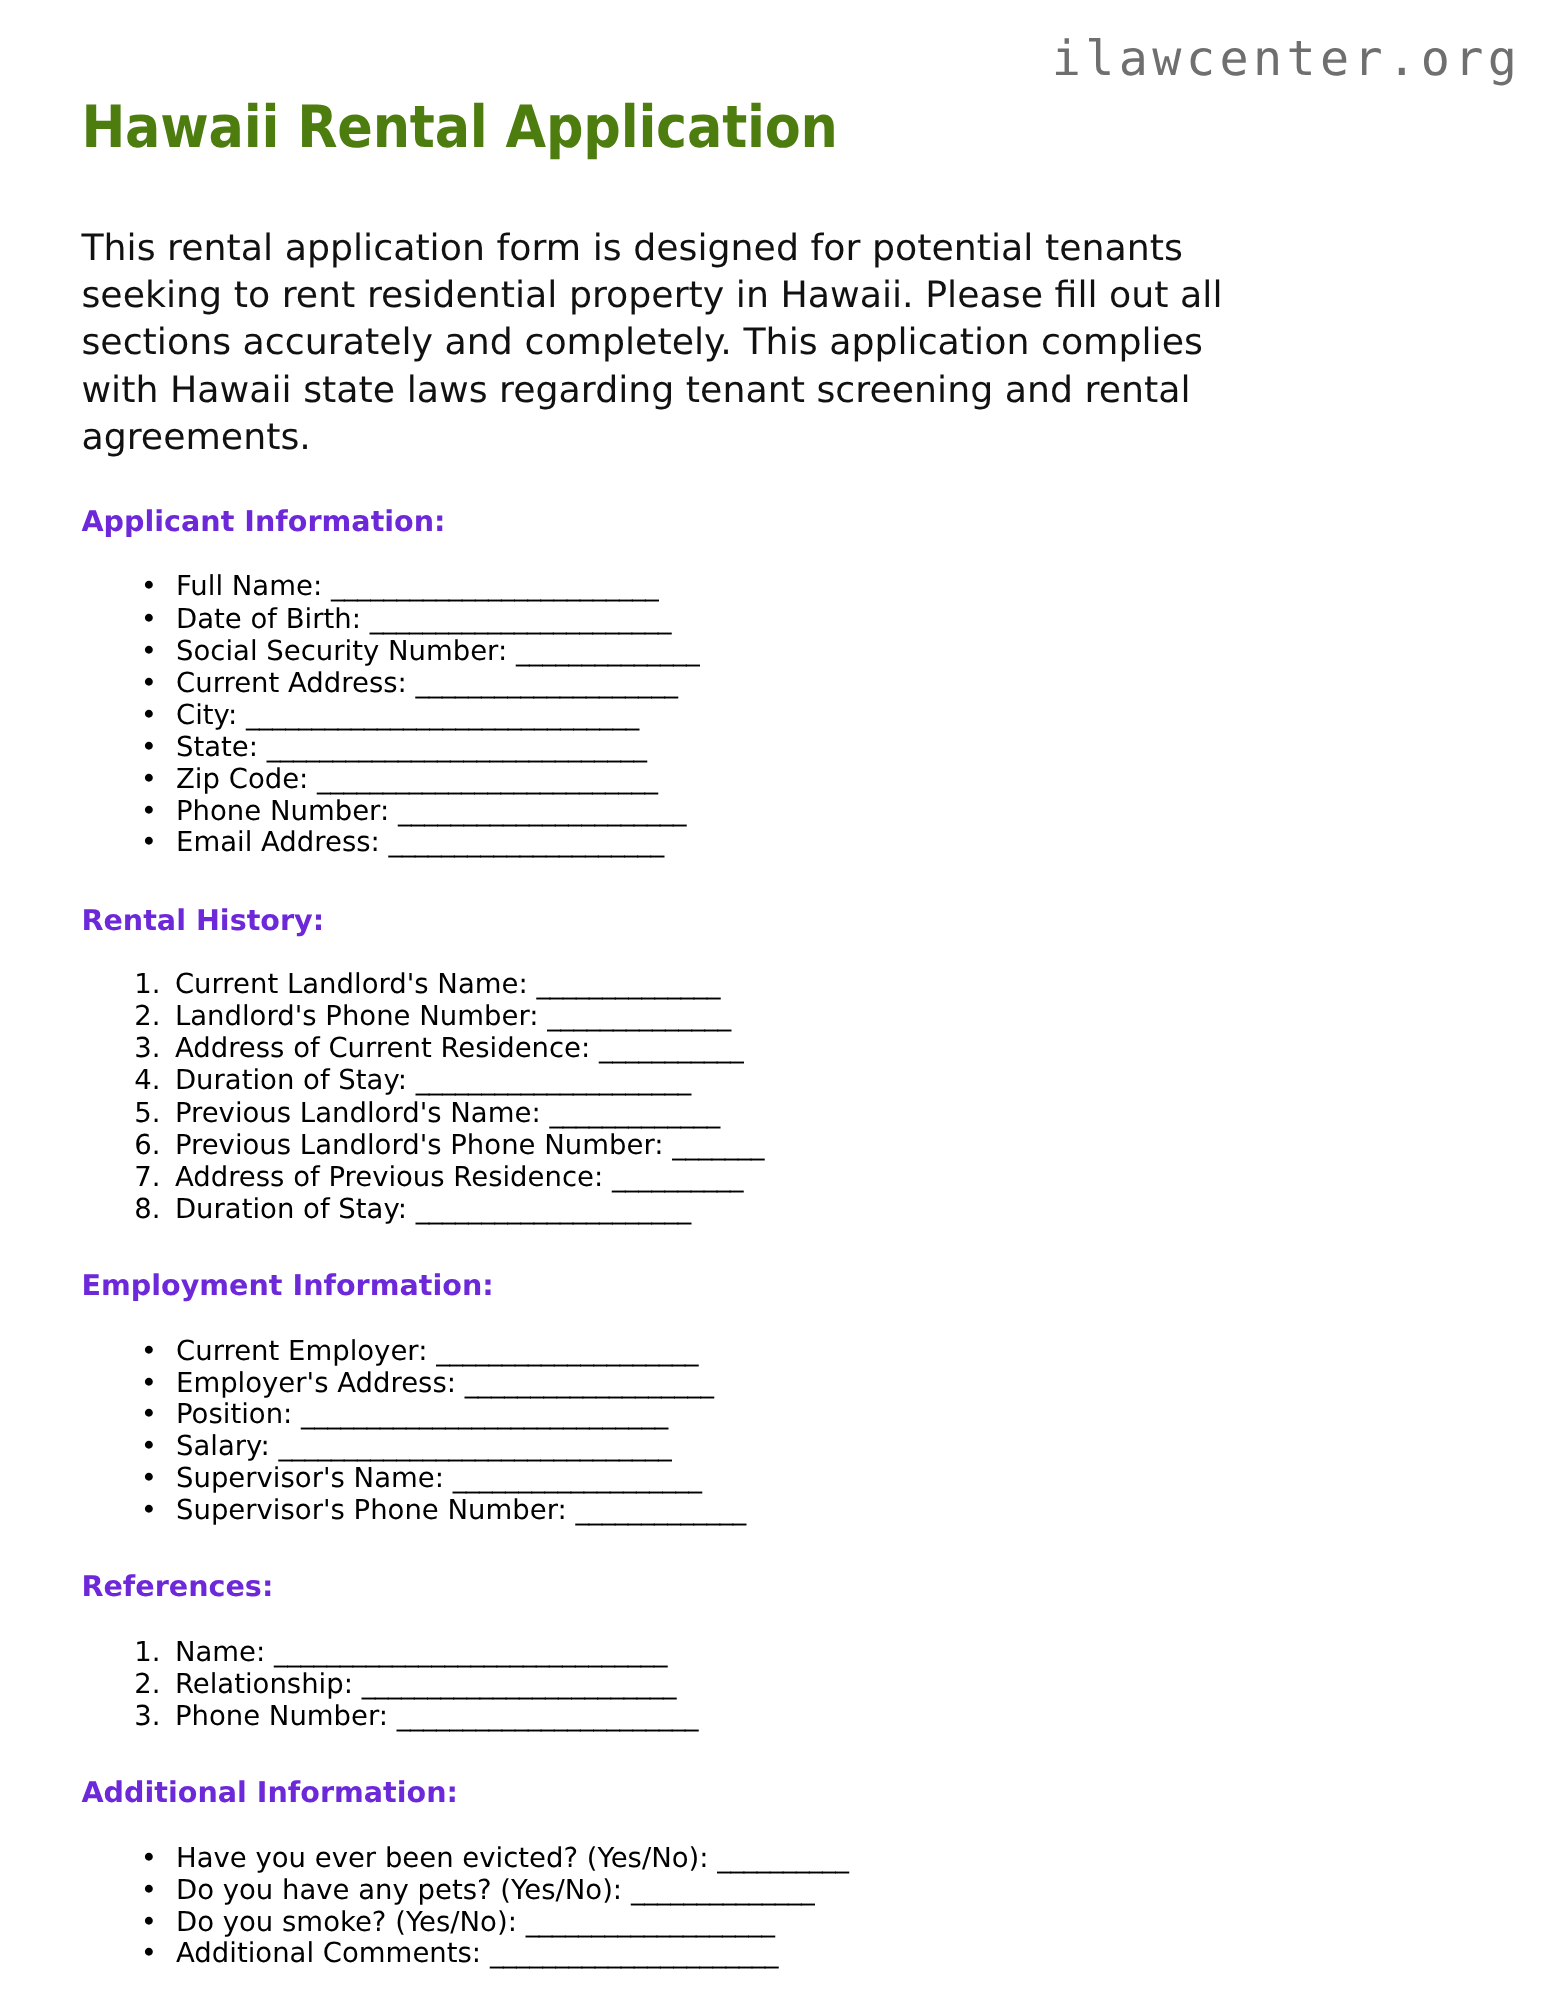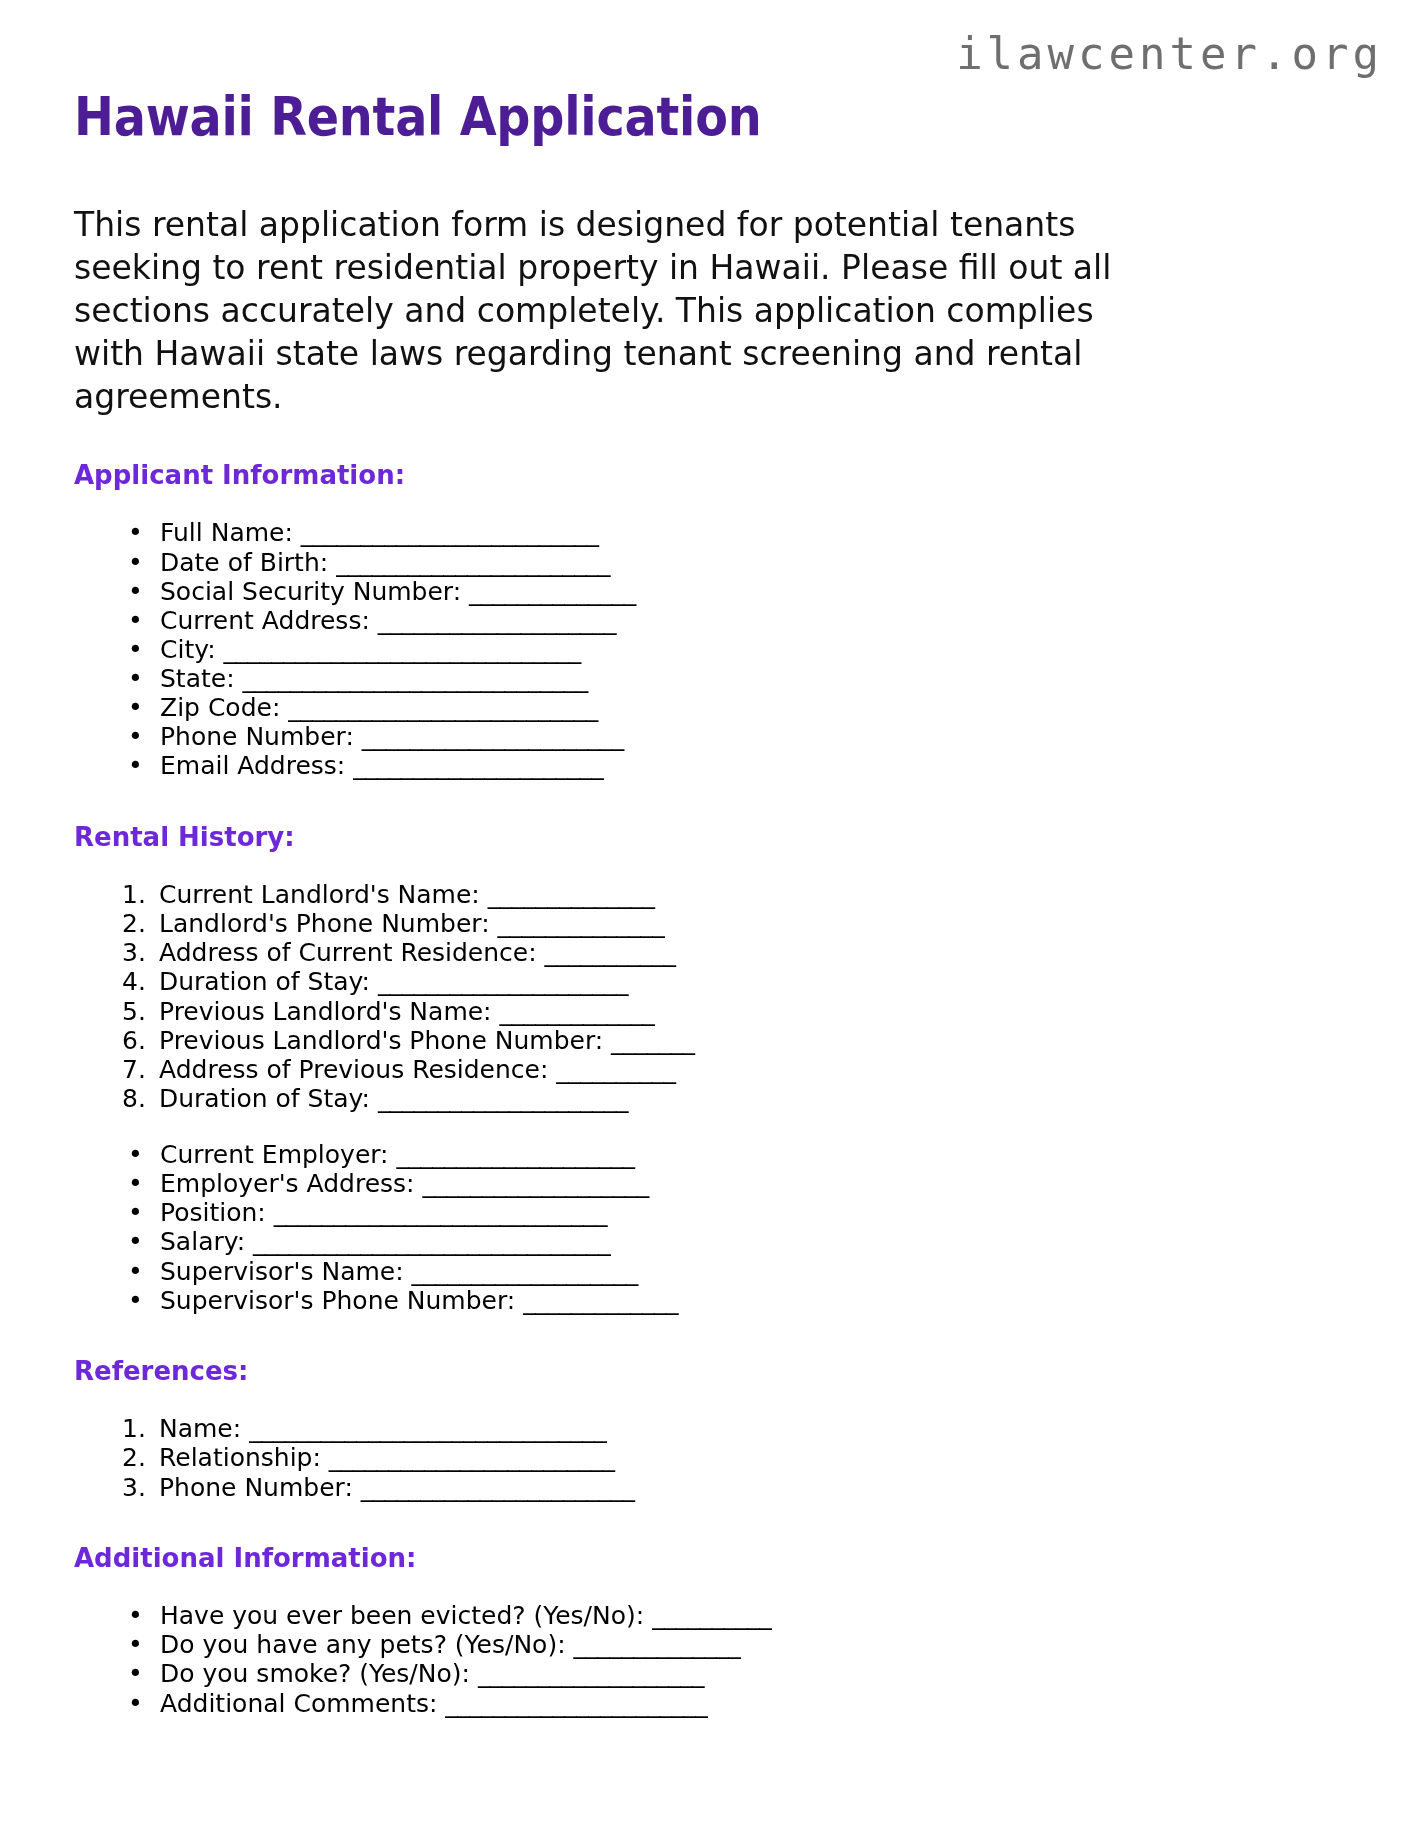--- a/index.html
+++ b/index.html
@@ -39,21 +39,21 @@
     width: 1240px;
   }
   h1.doc-title {
     font-family: "DejaVu Sans", sans-serif;
     font-size: 53px;
     font-weight: bold;
     font-stretch: condensed;
     letter-spacing: -0.2px;
     margin: 0 0 0 0;
     line-height: 1.16;
-    color: #4c1d95;
+    color: #4d7c0f;
   }
   p.intro {
     font-size: 33px;
     line-height: 1.30;
     margin: 57px 0 0 0;
     width: 1045px;
     color: #111;
   }
   h2.section-title {
     font-size: 26px;
@@ -127,20 +127,21 @@
         <ol class="form-list">
           <li><span class="marker">1.</span><span class="label-text">Current Landlord's Name:</span> <span class="blank">______________</span></li>
           <li><span class="marker">2.</span><span class="label-text">Landlord's Phone Number:</span> <span class="blank">______________</span></li>
           <li><span class="marker">3.</span><span class="label-text">Address of Current Residence:</span> <span class="blank">___________</span></li>
           <li><span class="marker">4.</span><span class="label-text">Duration of Stay:</span> <span class="blank">_____________________</span></li>
           <li><span class="marker">5.</span><span class="label-text">Previous Landlord's Name:</span> <span class="blank">_____________</span></li>
           <li><span class="marker">6.</span><span class="label-text">Previous Landlord's Phone Number:</span> <span class="blank">_______</span></li>
           <li><span class="marker">7.</span><span class="label-text">Address of Previous Residence:</span> <span class="blank">__________</span></li>
           <li><span class="marker">8.</span><span class="label-text">Duration of Stay:</span> <span class="blank">_____________________</span></li>
         </ol>
+        <h2 class="section-title">Employment Information:</h2>
         <ul class="form-list">
           <li><span class="marker">•</span><span class="label-text">Current Employer:</span> <span class="blank">____________________</span></li>
           <li><span class="marker">•</span><span class="label-text">Employer's Address:</span> <span class="blank">___________________</span></li>
           <li><span class="marker">•</span><span class="label-text">Position:</span> <span class="blank">____________________________</span></li>
           <li><span class="marker">•</span><span class="label-text">Salary:</span> <span class="blank">______________________________</span></li>
           <li><span class="marker">•</span><span class="label-text">Supervisor's Name:</span> <span class="blank">___________________</span></li>
           <li><span class="marker">•</span><span class="label-text">Supervisor's Phone Number:</span> <span class="blank">_____________</span></li>
         </ul>
         <h2 class="section-title">References:</h2>
         <ol class="form-list">

